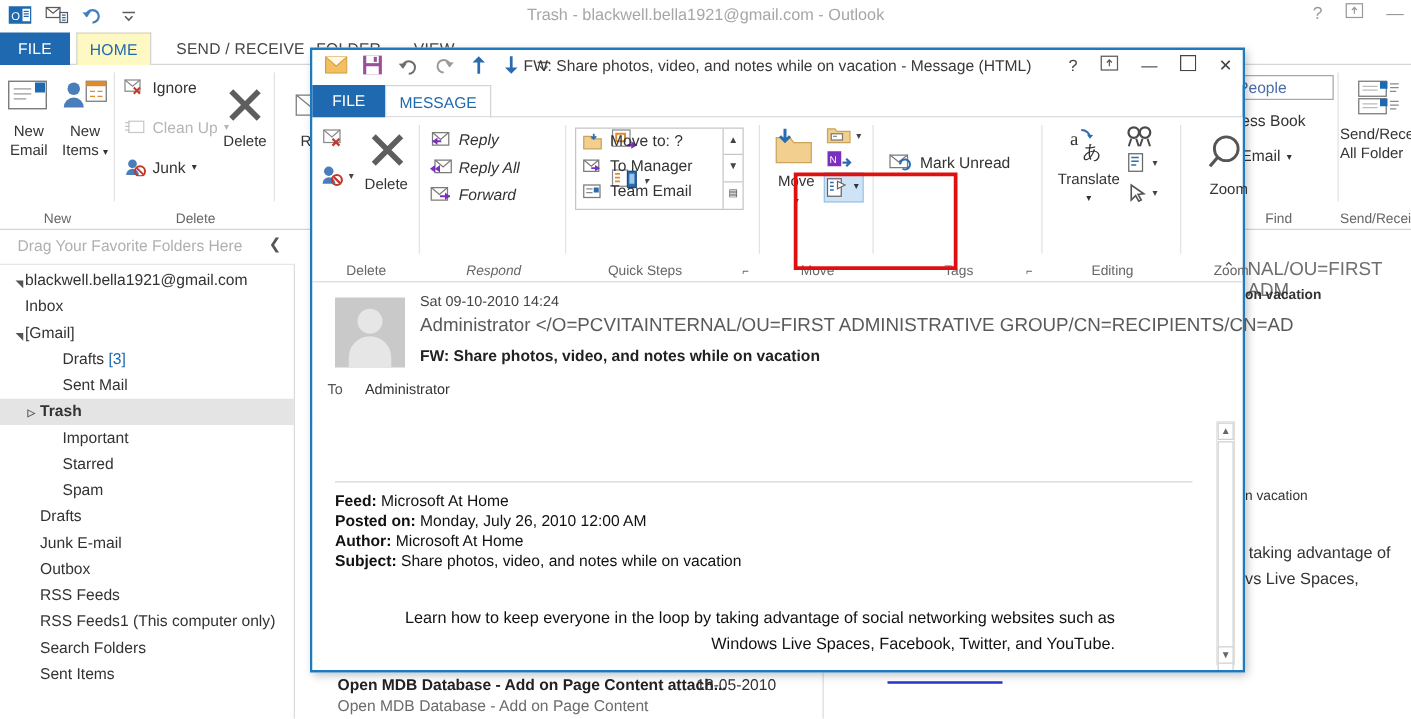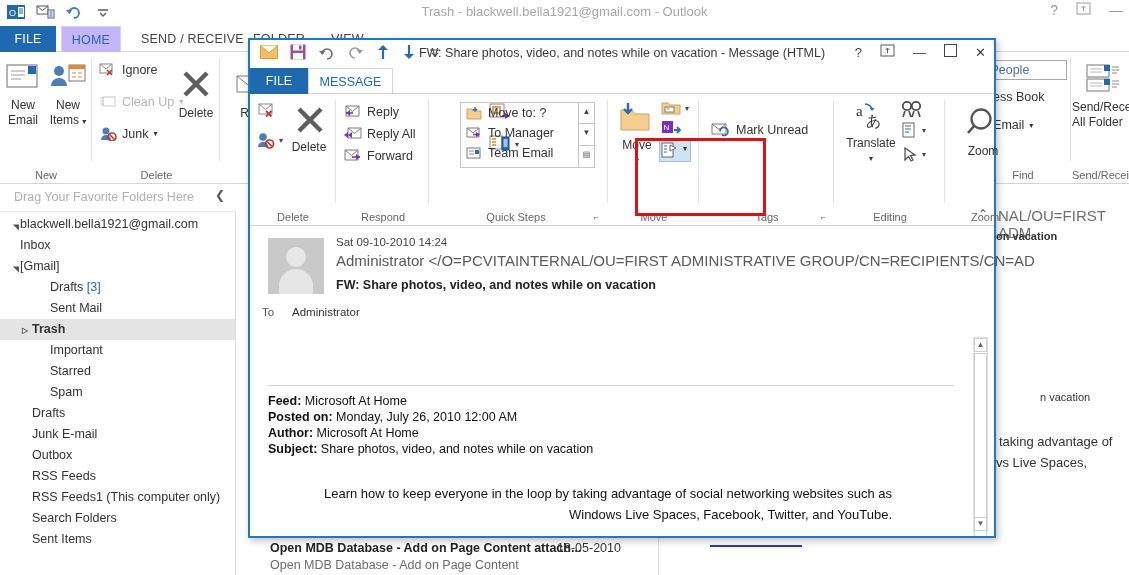--- a/index.html
+++ b/index.html
@@ -16,21 +16,21 @@
   .ol-winbtns{ position:absolute; right:6px; top:2px; display:flex; align-items:center; gap:18px;
     color:#9a9a9a; font-size:14px; }
 
   
   .ol-tabs{ position:absolute; left:0; top:26px; height:26px; width:1129px;
     border-bottom:1px solid #d4d4d4; background:#fff; }
   .ol-tab{ position:absolute; top:0; height:26px; line-height:26px; font-size:12.5px;
     color:#444; padding:0 13px; letter-spacing:.2px; }
   .ol-tab.file{ left:0; background:#1e69b0; color:#fff; width:56px; text-align:center; padding:0; }
   .ol-tab.active{ color:#1e69b0; border:1px solid #d4d4d4; border-bottom:1px solid #fff;
-    background:#c4b5fd; height:27px; }
+    background:#fef9c3; height:27px; }
 
   .ol-ribbon{ position:absolute; left:0; top:52px; width:1129px; height:132px; background:#fff;
     border-bottom:1px solid #d4d4d4; }
   .grp{ position:absolute; top:0; height:131px; }
   .grp .gl{ position:absolute; bottom:2px; width:100%; text-align:center; font-size:11px; color:#666; }
   .grp .sep{ position:absolute; right:0; top:6px; bottom:22px; width:1px; background:#e2e2e2; }
 
   .bigbtn{ position:absolute; text-align:center; font-size:12px; color:#333; line-height:15px; }
   .smallitem{ position:absolute; font-size:12.5px; color:#333; display:flex; align-items:center; gap:5px;}
   .dis{ color:#b6b6b6; }
@@ -301,21 +301,21 @@
   <div class="listpane">
     <div class="lp-row" style="left:33px; top:357px; font-weight:bold; color:#222;">Open MDB Database - Add on Page Content attach...</div>
     <div class="lp-row" style="left:320px; top:357px; color:#333;">18-05-2010</div>
     <div class="lp-row" style="left:33px; top:374px; color:#6b6b6b;">Open MDB Database - Add on Page Content</div>
     <div class="small-scroll"></div>
   </div>
   <div class="rdpane-div"></div>
 
   <div class="rd-txt" style="left:998px; top:207px; color:#6f6f6f; font-size:15px;">NAL/OU=FIRST ADM</div>
   <div class="rd-txt" style="left:996px; top:230px; font-weight:bold;">on vacation</div>
-  <div class="rd-txt" style="left:996px; top:391px;padding-left:44px;">n vacation</div>
+  <div class="rd-txt" style="left:996px; top:391px;">n vacation</div>
   <div class="rd-txt" style="left:999px; top:434px; font-size:13px;">taking advantage of</div>
   <div class="rd-txt" style="left:996px; top:455px; font-size:13px;">vs Live Spaces,</div>
   <div class="blue-underline"></div>
 
   <div class="msgwin">
     <div class="mw-title">
       <div class="mw-qat">
         <span>
           <svg width="18" height="14" viewBox="0 0 18 14">
               <rect x="0.5" y="0.5" width="17" height="13" fill="#f2c063" stroke="#d3a23f"></rect>
@@ -406,21 +406,21 @@
         <div class="bigbtn" style="left:33px;top:10px;width:52px;">
           <svg width="52" height="32" viewBox="0 0 52 32">
               <path d="M16 5 L38 27 M38 5 L16 27" stroke="#5e5e5e" stroke-width="4.5" fill="none"></path>
             </svg>
           <div>Delete</div>
         </div>
         <div class="gl">Delete</div>
         <div class="sep"></div>
       </div>
 
-      <div class="grp" style="left:87px; width:92px;">
+      <div class="grp" style="left:87px; width:116px;font-style:italic;">
         <div class="smallitem" style="left:6px; top:10px;">
           <svg width="19" height="15" viewBox="0 0 19 15">
               <path d="M3 2 h13 v10 h-13 z" fill="#fff" stroke="#7a7a7a"></path>
               <path d="M3 2 l6.5 5.5 L16 2" fill="none" stroke="#7a7a7a"></path>
               <path d="M7 12 l-4 -3 4 -3" fill="#7b2fbe"></path>
               <path d="M3 9 h7" stroke="#7b2fbe" stroke-width="1.6" fill="none"></path>
             </svg>
           <span>Reply</span>
         </div>
         <div class="smallitem" style="left:6px; top:32px;">

